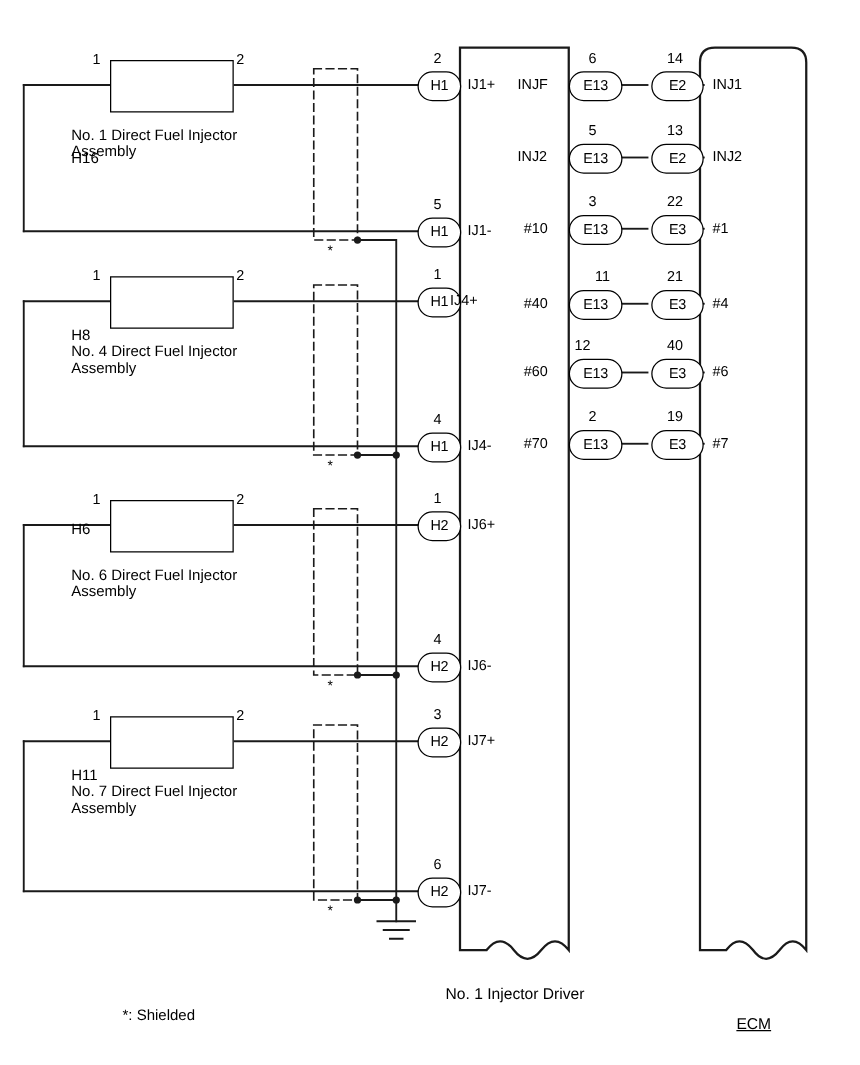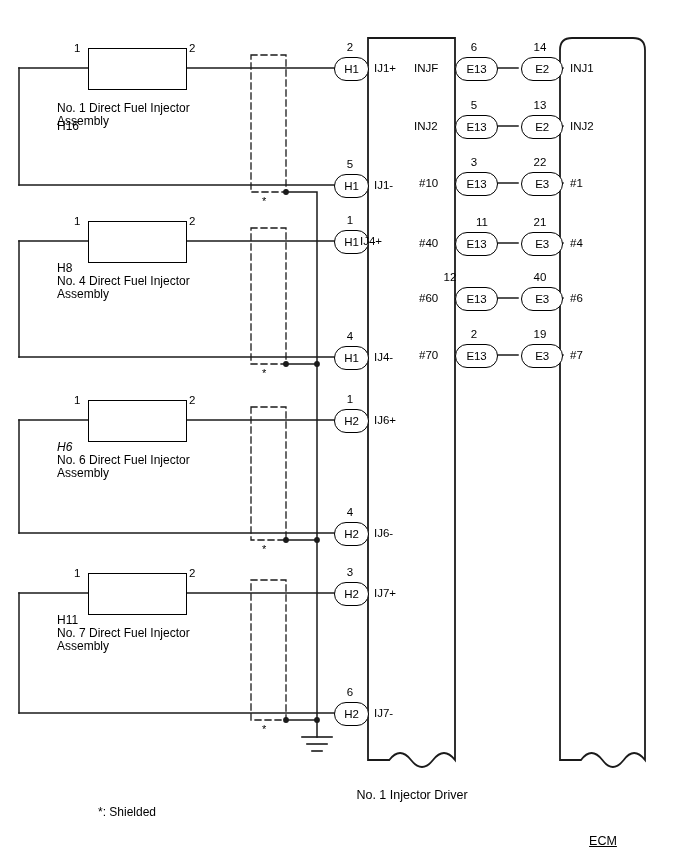--- a/index.html
+++ b/index.html
@@ -117,21 +117,21 @@
   <div class="injnum" style="left:74px;top:215px;">1</div>
   <div class="injnum" style="left:189px;top:215px;">2</div>
   <div class="injtext" style="left:57px;top:261px;">H8</div>
   <div class="injtext" style="left:57px;top:274px;">No. 4 Direct Fuel Injector</div>
   <div class="injtext" style="left:57px;top:287px;">Assembly</div>
   <div class="star" style="left:262px;top:368px;">*</div>
 
   <div class="coilbox" style="left:88px;top:400px;width:97px;height:40px;"></div>
   <div class="injnum" style="left:74px;top:394px;">1</div>
   <div class="injnum" style="left:189px;top:394px;">2</div>
-  <div class="injtext" style="left:57px;top:440px;font-style:italic;">H6</div>
+  <div class="injtext" style="left:57px;top:416px;">H6</div>
   <div class="injtext" style="left:57px;top:453px;">No. 6 Direct Fuel Injector</div>
   <div class="injtext" style="left:57px;top:466px;">Assembly</div>
   <div class="star" style="left:262px;top:544px;">*</div>
 
   <div class="coilbox" style="left:88px;top:573px;width:97px;height:40px;"></div>
   <div class="injnum" style="left:74px;top:567px;">1</div>
   <div class="injnum" style="left:189px;top:567px;">2</div>
   <div class="injtext" style="left:57px;top:613px;">H11</div>
   <div class="injtext" style="left:57px;top:626px;">No. 7 Direct Fuel Injector</div>
   <div class="injtext" style="left:57px;top:639px;">Assembly</div>
@@ -189,35 +189,35 @@
   <div class="pin" style="left:460px;top:156px;width:28px;">3</div>
   <div class="oval" style="left:455px;top:172px;width:41px;height:22px;">E13</div>
   <div class="pin" style="left:526px;top:156px;width:28px;">22</div>
   <div class="oval" style="left:521px;top:172px;width:40px;height:22px;">E3</div>
 
   <div class="pin" style="left:460px;top:216px;width:28px;text-align:right;">11</div>
   <div class="oval" style="left:455px;top:232px;width:41px;height:22px;">E13</div>
   <div class="pin" style="left:526px;top:216px;width:28px;">21</div>
   <div class="oval" style="left:521px;top:232px;width:40px;height:22px;">E3</div>
 
-  <div class="pin" style="left:436px;top:271px;width:28px;">12</div>
+  <div class="pin" style="left:452px;top:271px;width:28px;">12</div>
   <div class="oval" style="left:455px;top:287px;width:41px;height:22px;">E13</div>
   <div class="pin" style="left:526px;top:271px;width:28px;">40</div>
   <div class="oval" style="left:521px;top:287px;width:40px;height:22px;">E3</div>
 
   <div class="pin" style="left:460px;top:328px;width:28px;">2</div>
   <div class="oval" style="left:455px;top:344px;width:41px;height:22px;">E13</div>
   <div class="pin" style="left:526px;top:328px;width:28px;">19</div>
   <div class="oval" style="left:521px;top:344px;width:40px;height:22px;">E3</div>
 
   <div class="termlabel" style="left:570px;top:62px;">INJ1</div>
   <div class="termlabel" style="left:570px;top:120px;">INJ2</div>
   <div class="termlabel" style="left:570px;top:177px;">#1</div>
   <div class="termlabel" style="left:570px;top:237px;">#4</div>
   <div class="termlabel" style="left:570px;top:292px;">#6</div>
   <div class="termlabel" style="left:570px;top:349px;">#7</div>
 
   <div class="blockname" style="left:336px;top:788px;width:152px;">No. 1 Injector Driver</div>
-  <div class="blockname" style="left:562px;top:834px;width:82px;text-decoration:underline;">ECM</div>
+  <div class="blockname" style="left:562px;top:812px;width:82px;text-decoration:underline;">ECM</div>
 
   <div class="foot" style="left:66px;top:805px;margin-left:32px;">*: Shielded</div>
 
 </div>
 
 </body></html>

